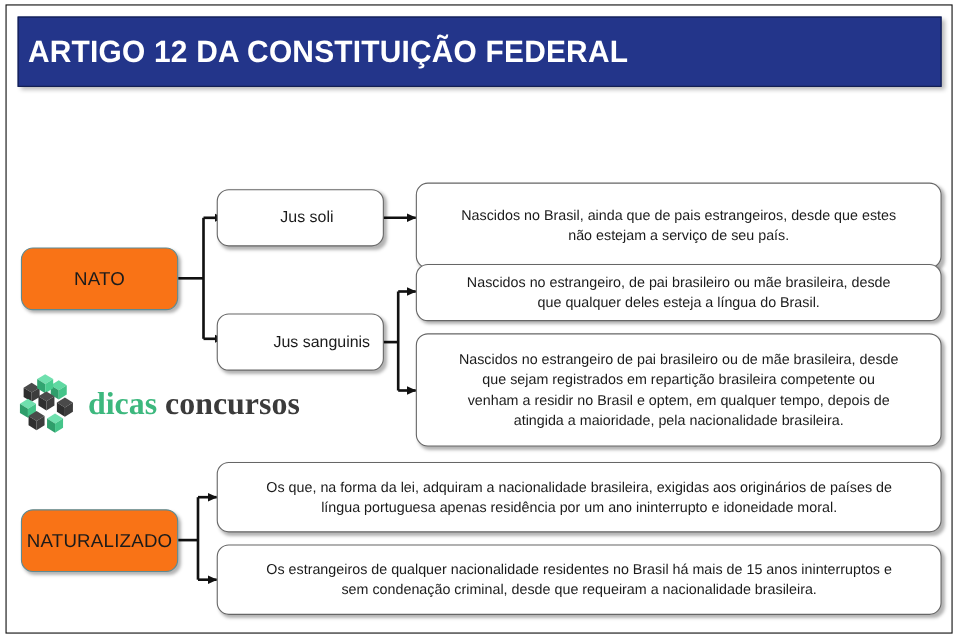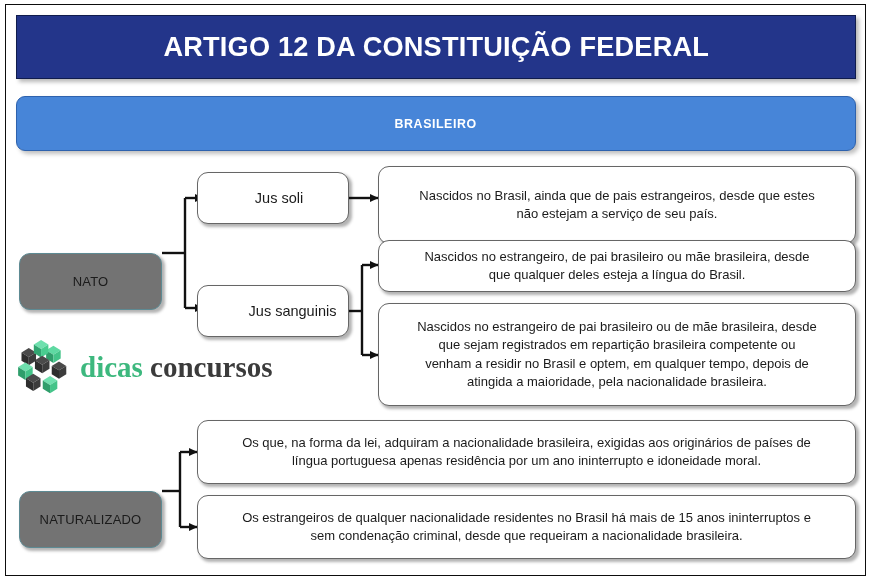--- a/index.html
+++ b/index.html
@@ -37,21 +37,21 @@
     position: absolute;
     left: 16px;
     top: 15px;
     width: 840px;
     height: 64px;
     background: #23358a;
     border: 1px solid #101c4d;
     box-sizing: border-box;
     display: flex;
     align-items: center;
-    justify-content: center;
+    justify-content: flex-start;
     box-shadow: 3px 3px 4px rgba(0,0,0,0.28);
   }
   #title-text {
     color: #ffffff;
     font-size: 28px;
     font-weight: bold;
     letter-spacing: 0.2px;
     font-family: "Liberation Sans", sans-serif;
     transform: scaleX(0.97);
     white-space: nowrap;
@@ -86,26 +86,25 @@
     box-sizing: border-box;
     border-radius: 11px;
     display: flex;
     align-items: center;
     justify-content: center;
     text-align: center;
     box-shadow: 2.5px 2.5px 3px rgba(0,0,0,0.30);
   }
 
   .cat-node {
-    background: #737373;
+    background: #f97316;
     border: 1.3px solid #5d8a93;
     color: #1b1b1b;
-    font-size: 13px;
+    font-size: 17px;
     letter-spacing: 0.2px;
-    margin-top: 28px;
   }
 
   .mid-node {
     background: #ffffff;
     border: 1.3px solid #666666;
     color: #1b1b1b;
     font-size: 14.5px;
   }
 
   .text-node {
@@ -185,23 +184,20 @@
       <path d="M180,452 L180,527"></path>
       <path d="M180,452 L197,452" marker-end="url(#arw)"></path>
       <path d="M180,527 L197,527" marker-end="url(#arw)"></path>
     </g>
   </svg>
 
   <div id="title-bar">
     <div id="title-text">ARTIGO 12 DA CONSTITUIÇÃO FEDERAL</div>
   </div>
 
-  <div id="subtitle-bar">
-    <div id="subtitle-text">BRASILEIRO</div>
-  </div>
 
   <div class="node cat-node" style="left:19px; top:225px; width:143px; height:57px;">
     <span>NATO</span>
   </div>
 
   <div class="node mid-node" style="left:197px; top:172px; width:152px; height:52px;padding-left:12px;">
     <span>Jus soli</span>
   </div>
 
   <div class="node mid-node" style="left:197px; top:285px; width:152px; height:52px;padding-left:39px;">

